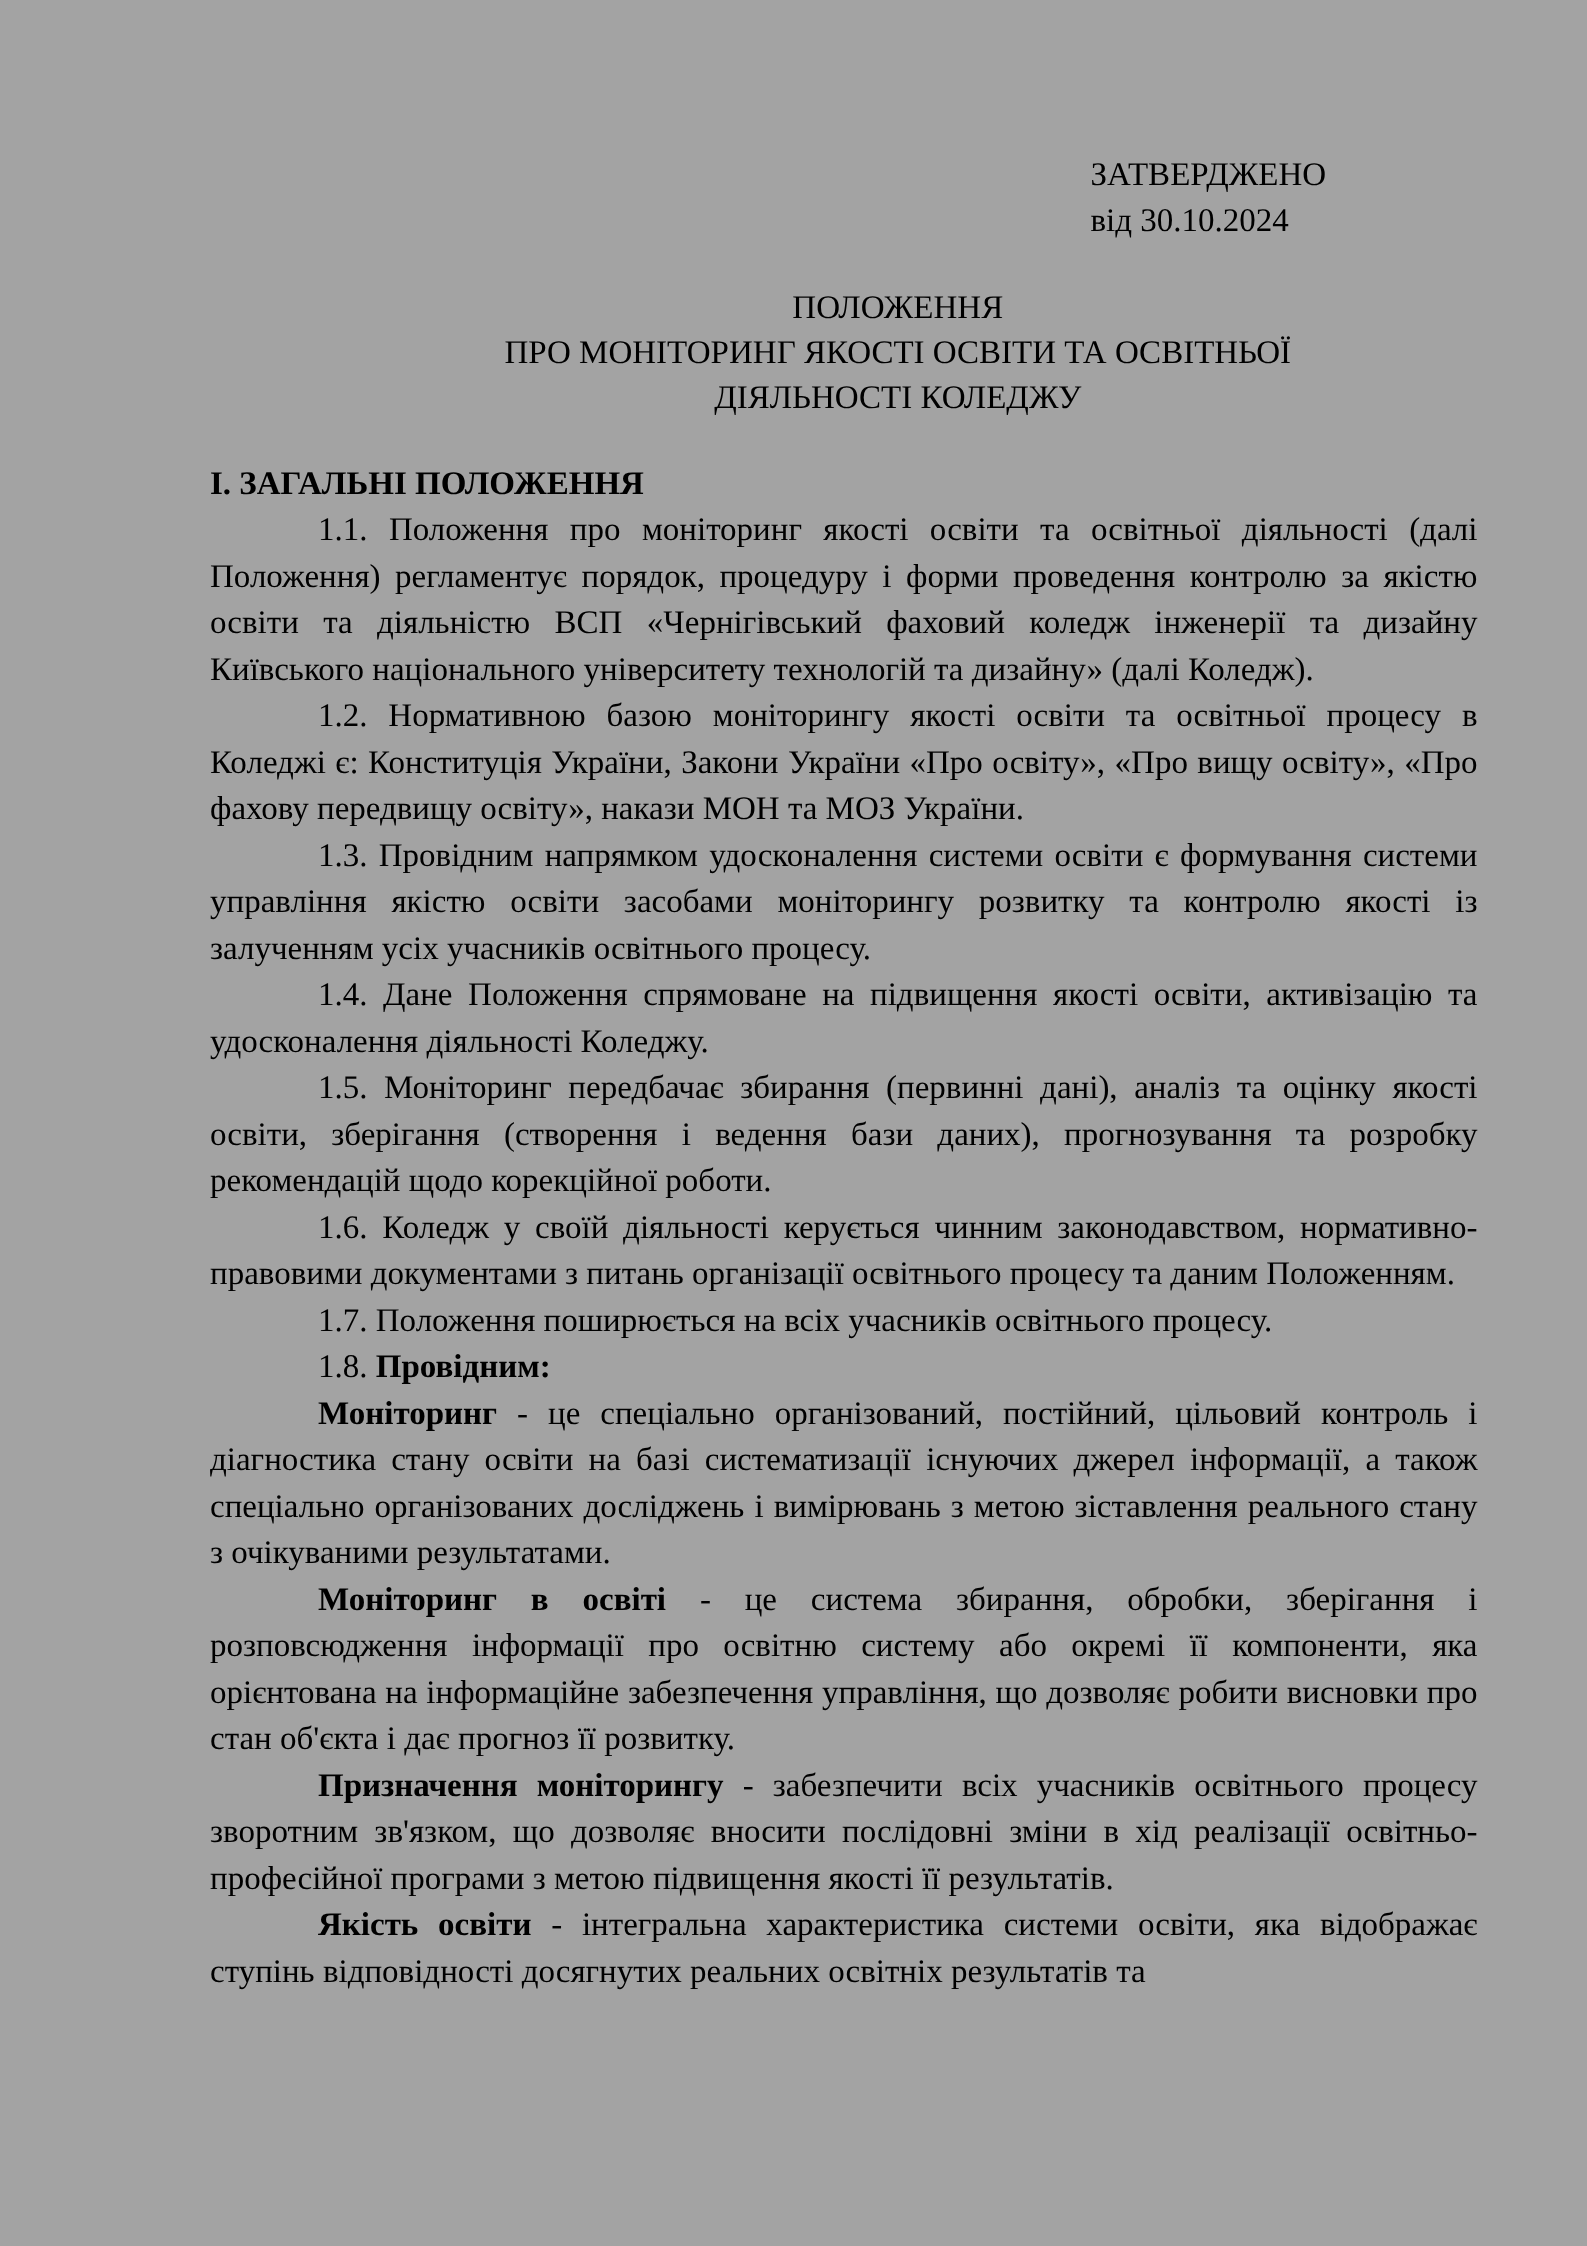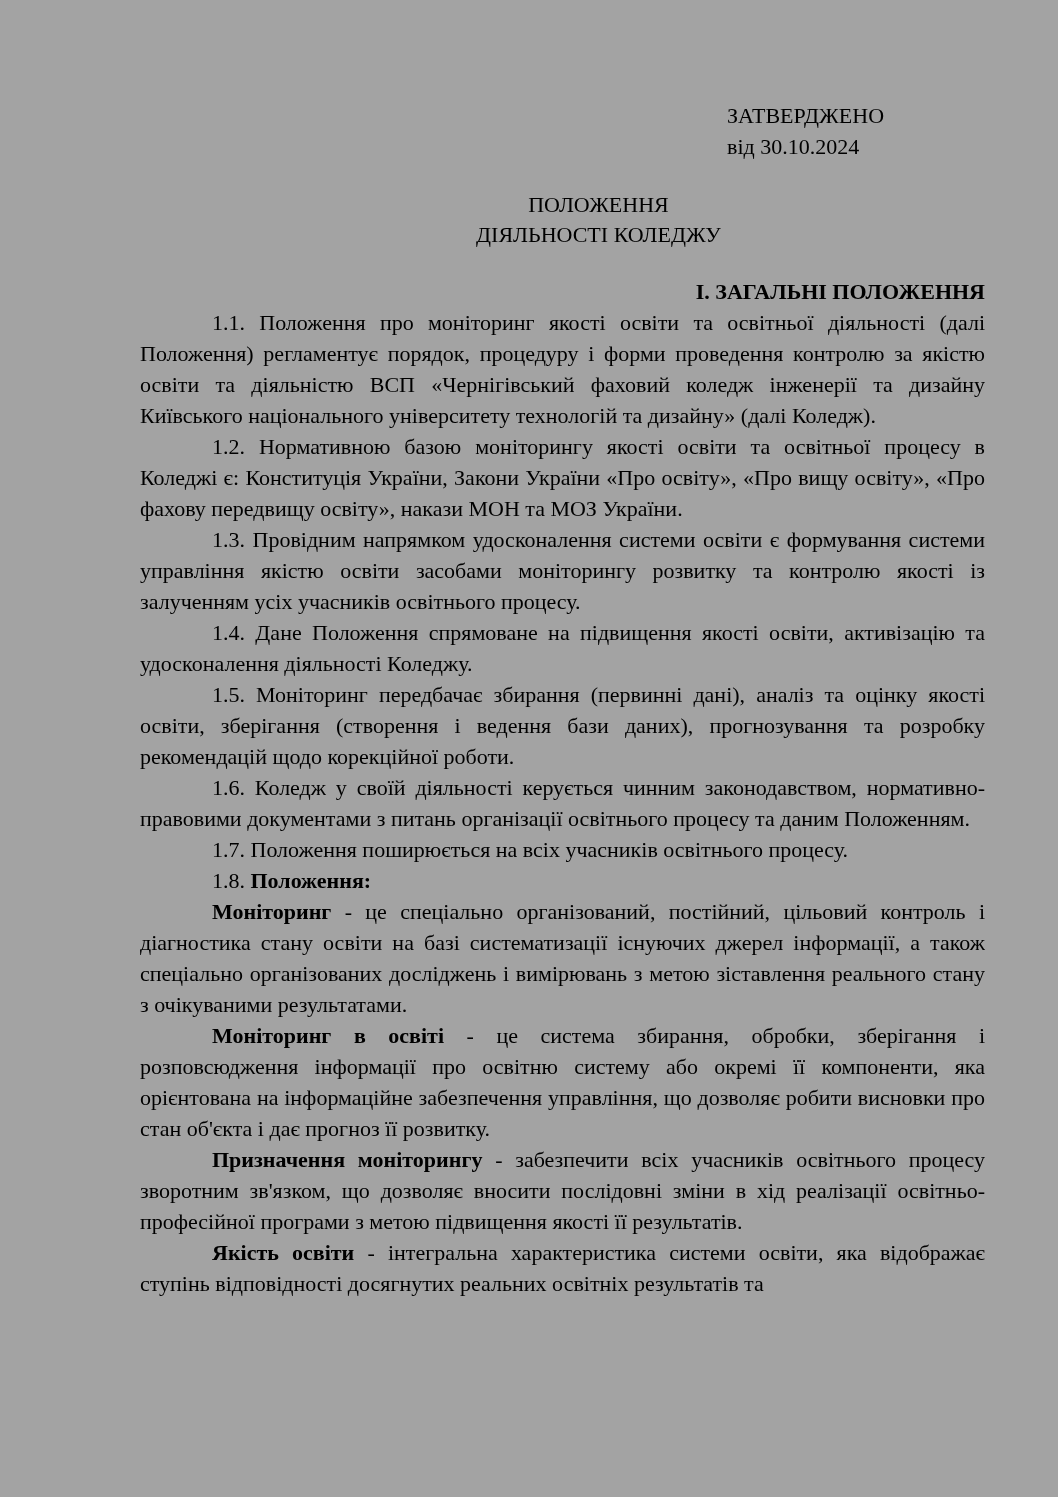--- a/index.html
+++ b/index.html
@@ -25,21 +25,21 @@
   }
   .title-block {
     margin: 28px 73px 0 212px;
     text-align: center;
     font-weight: normal;
     font-size: 22px;
     line-height: 30px;
   }
   .section-heading {
     margin: 26px 73px 0 140px;
-    text-align: right;
+    text-align: left;
     font-weight: bold;
     font-size: 22px;
     line-height: 31px;
   }
   .doc-body {
     margin: 0 73px 0 140px;
     font-size: 22px;
     line-height: 31px;
     text-align: justify;
   }
@@ -56,33 +56,34 @@
 
 <div class="page">
 
   <div class="approval">
     <div>ЗАТВЕРДЖЕНО</div>
     <div>від 30.10.2024</div>
   </div>
 
   <div class="title-block">
     <div>ПОЛОЖЕННЯ</div>
+    <div>ПРО МОНІТОРИНГ ЯКОСТІ ОСВІТИ ТА ОСВІТНЬОЇ</div>
     <div>ДІЯЛЬНОСТІ КОЛЕДЖУ</div>
   </div>
 
   <div class="section-heading">І. ЗАГАЛЬНІ ПОЛОЖЕННЯ</div>
 
   <div class="doc-body">
       <p><span>1.1. Положення про моніторинг якості освіти та освітньої діяльності (далі Положення) регламентує порядок, процедуру і форми проведення контролю за якістю освіти та діяльністю ВСП «Чернігівський фаховий коледж інженерії та дизайну Київського національного університету технологій та дизайну» (далі Коледж).</span></p>
       <p><span>1.2. Нормативною базою моніторингу якості освіти та освітньої процесу в Коледжі є: Конституція України, Закони України «Про освіту», «Про вищу освіту», «Про фахову передвищу освіту», накази МОН та МОЗ України.</span></p>
       <p><span>1.3. Провідним напрямком удосконалення системи освіти є формування системи управління якістю освіти засобами моніторингу розвитку та контролю якості із залученням усіх учасників освітнього процесу.</span></p>
       <p><span>1.4. Дане Положення спрямоване на підвищення якості освіти, активізацію та удосконалення діяльності Коледжу.</span></p>
       <p><span>1.5. Моніторинг передбачає збирання (первинні дані), аналіз та оцінку якості освіти, зберігання (створення і ведення бази даних), прогнозування та розробку рекомендацій щодо корекційної роботи.</span></p>
       <p><span>1.6. Коледж у своїй діяльності керується чинним законодавством, нормативно-правовими документами з питань організації освітнього процесу та даним Положенням.</span></p>
       <p><span>1.7. Положення поширюється на всіх учасників освітнього процесу.</span></p>
-      <p><span>1.8. </span><span class="bold">Положення:</span></p>
+      <p><span>1.8. </span><span class="bold">Провідним:</span></p>
       <p><span class="bold">Моніторинг</span><span> - це спеціально організований, постійний, цільовий контроль і діагностика стану освіти на базі систематизації існуючих джерел інформації, а також спеціально організованих досліджень і вимірювань з метою зіставлення реального стану з очікуваними результатами.</span></p>
       <p><span class="bold">Моніторинг в освіті</span><span> - це система збирання, обробки, зберігання і розповсюдження інформації про освітню систему або окремі її компоненти, яка орієнтована на інформаційне забезпечення управління, що дозволяє робити висновки про стан об'єкта і дає прогноз її розвитку.</span></p>
       <p><span class="bold">Призначення моніторингу</span><span> - забезпечити всіх учасників освітнього процесу зворотним зв'язком, що дозволяє вносити послідовні зміни в хід реалізації освітньо-професійної програми з метою підвищення якості її результатів.</span></p>
       <p><span class="bold">Якість освіти</span><span> - інтегральна характеристика системи освіти, яка відображає ступінь відповідності досягнутих реальних освітніх результатів та</span></p>
     </div>
 
 </div>
 
 </body></html>

